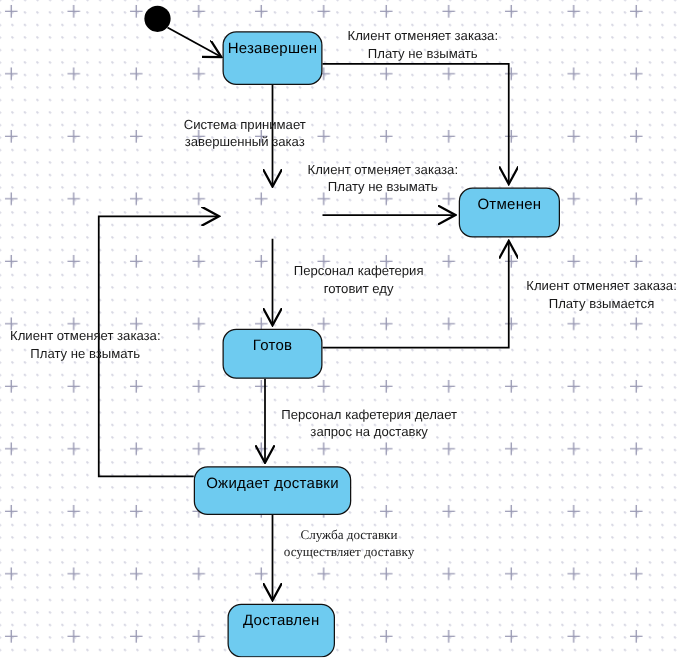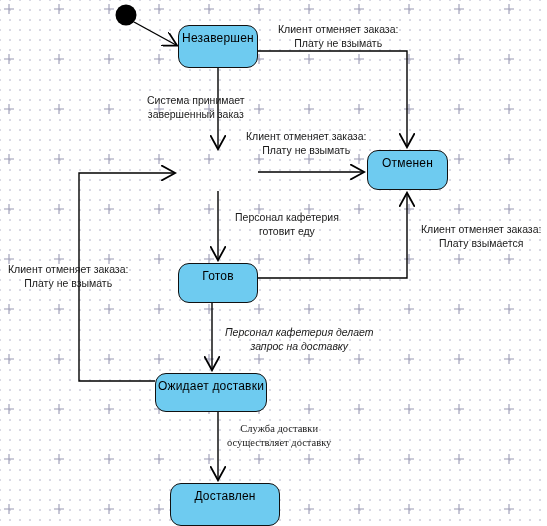--- a/index.html
+++ b/index.html
@@ -95,23 +95,23 @@
     </g>
   </svg>
 
   <div class="state" style="left:178px; top:25px; width:80px; height:43px;">Незавершен</div>
 
 
   <div class="state" style="left:367px; top:150px; width:81px; height:40px;">Отменен</div>
 
   <div class="state" style="left:178px; top:263px; width:80px; height:40px;">Готов</div>
 
-  <div class="state" style="left:155px; top:373px; width:112px; height:39px;">Ожидает доставки</div>
+  <div class="state" style="left:155px; top:373px; width:126px; height:39px;">Ожидает доставки</div>
 
-  <div class="state" style="left:170px; top:483px; width:110px; height:43px;">Доставлен</div>
+  <div class="state" style="left:182px; top:483px; width:86px; height:43px;">Доставлен</div>
 
   <div class="edge-label" style="left:278px; top:22px;">
     <span>Клиент отменяет заказа:</span>
     <span>Плату не взымать</span>
   </div>
 
   <div class="edge-label" style="left:103px; top:93px;margin-left:44px;">
     <span>Система принимает</span>
     <span>завершенный заказ</span>
   </div>
@@ -129,21 +129,21 @@
   <div class="edge-label" style="left:421px; top:222px;">
     <span>Клиент отменяет заказа:</span>
     <span>Плату взымается</span>
   </div>
 
   <div class="edge-label" style="left:8px; top:262px;">
     <span>Клиент отменяет заказа:</span>
     <span>Плату не взымать</span>
   </div>
 
-  <div class="edge-label" style="left:225px; top:325px;font-style:italic;">
+  <div class="edge-label" style="left:225px; top:325px;">
     <span>Персонал кафетерия делает</span>
     <span>запрос на доставку</span>
   </div>
 
   <div class="edge-label" style="left:227px; top:422px;font-family:Liberation Serif, serif;">
     <span>Служба доставки</span>
     <span>осуществляет доставку</span>
   </div>
 
 </div>

